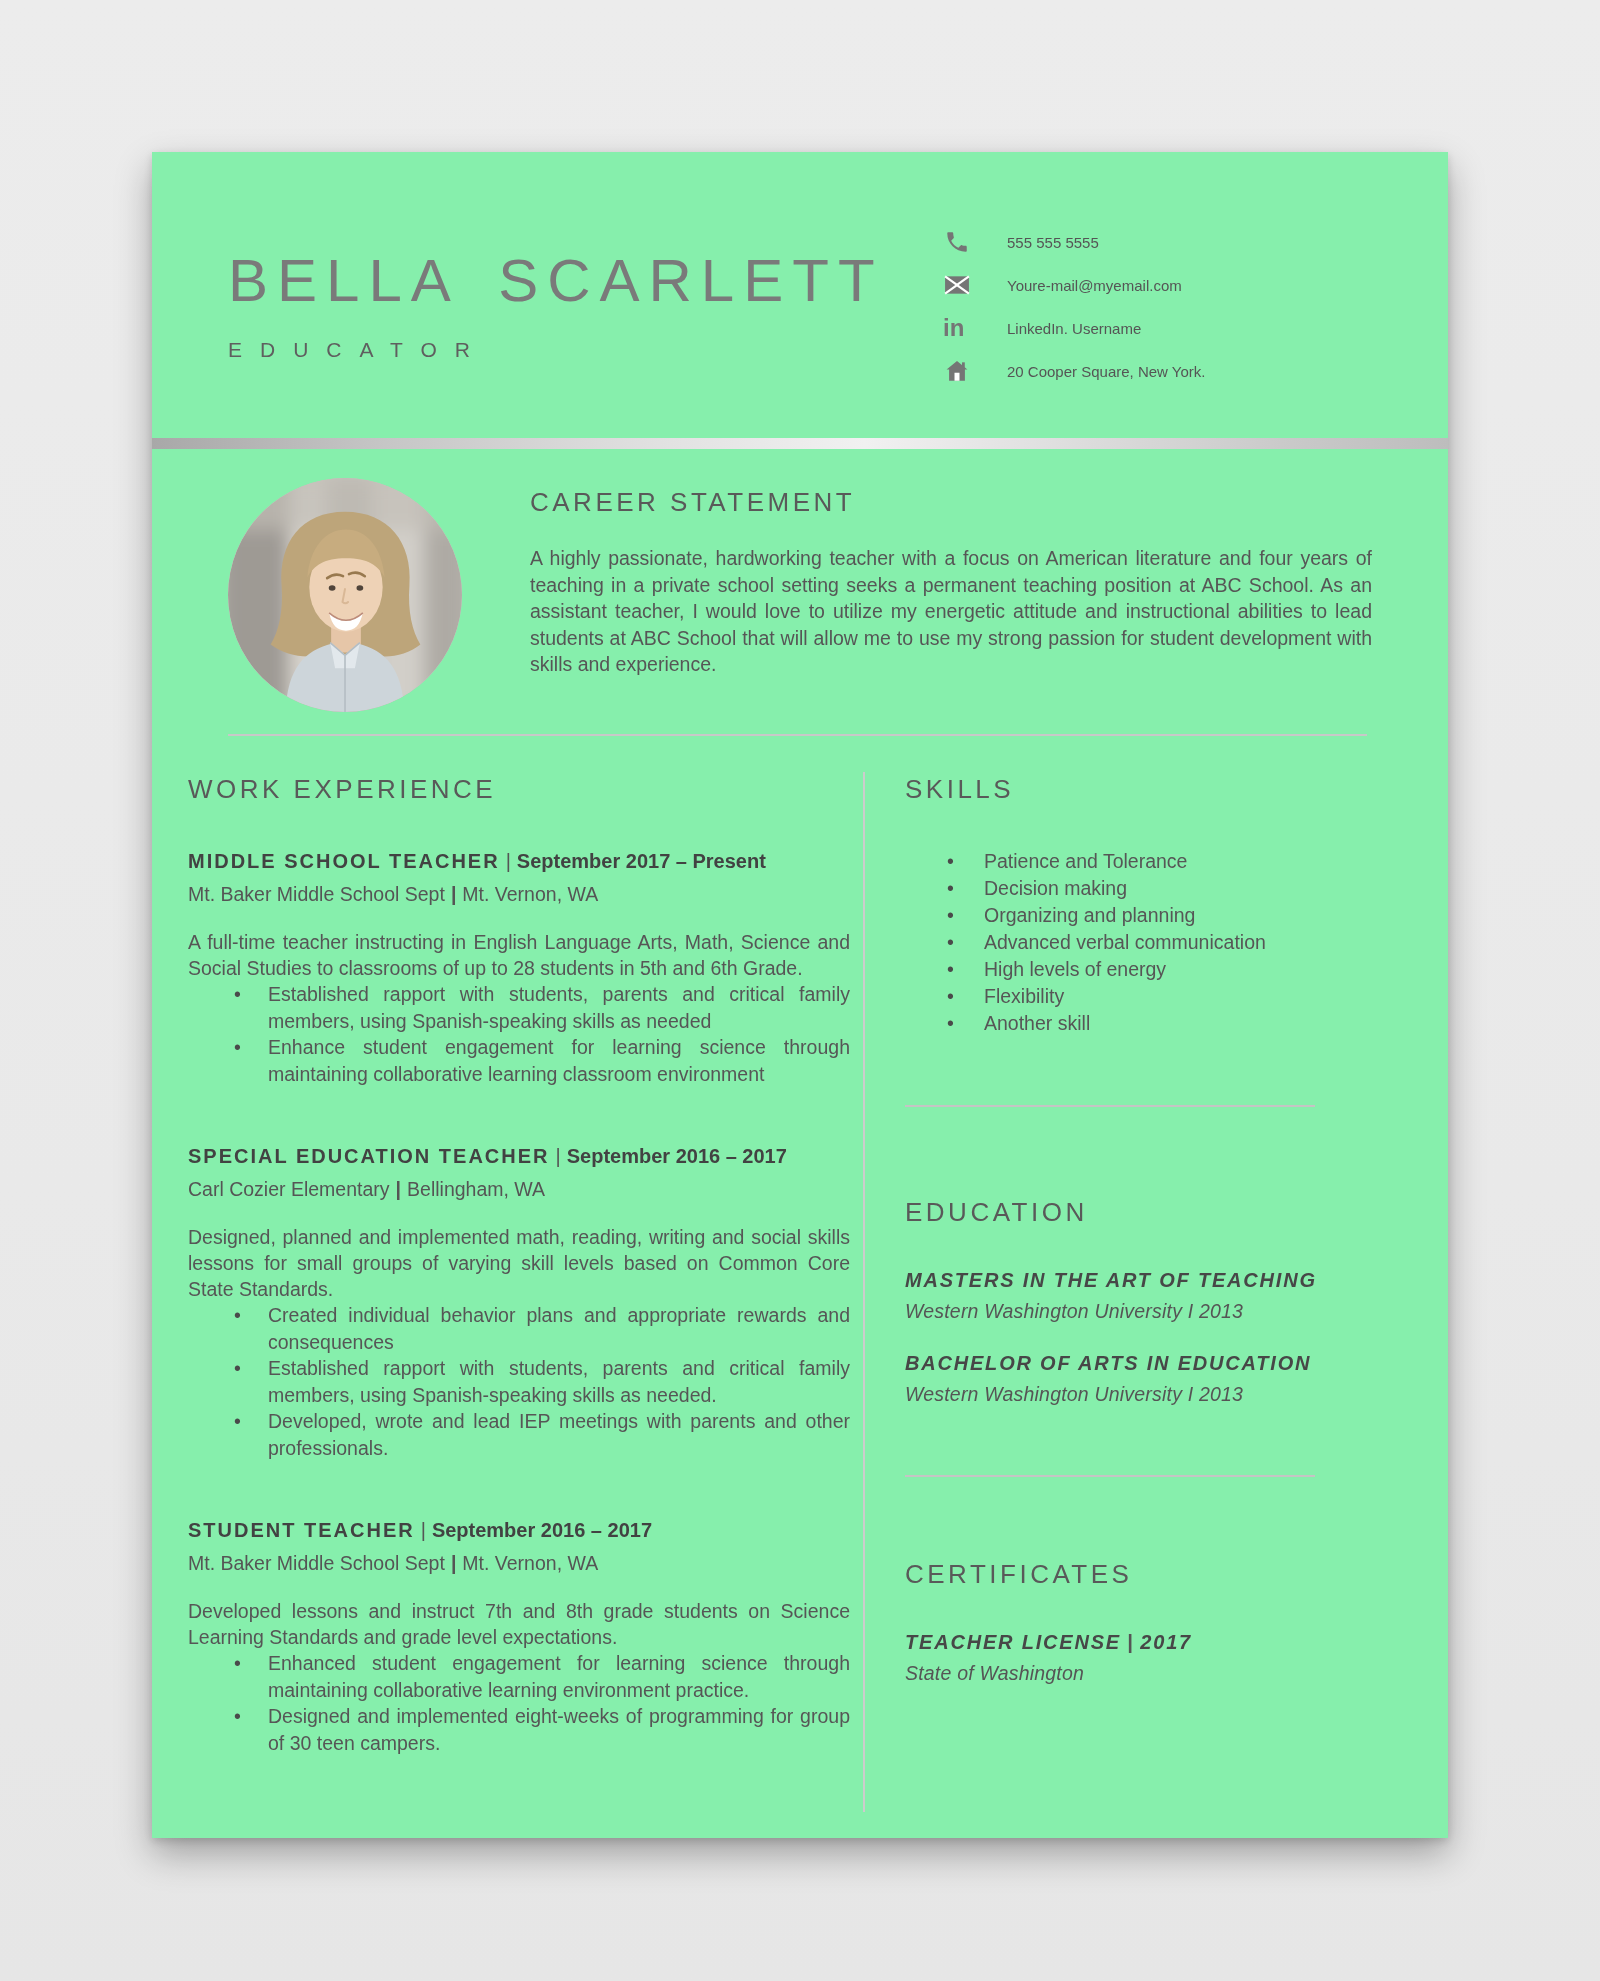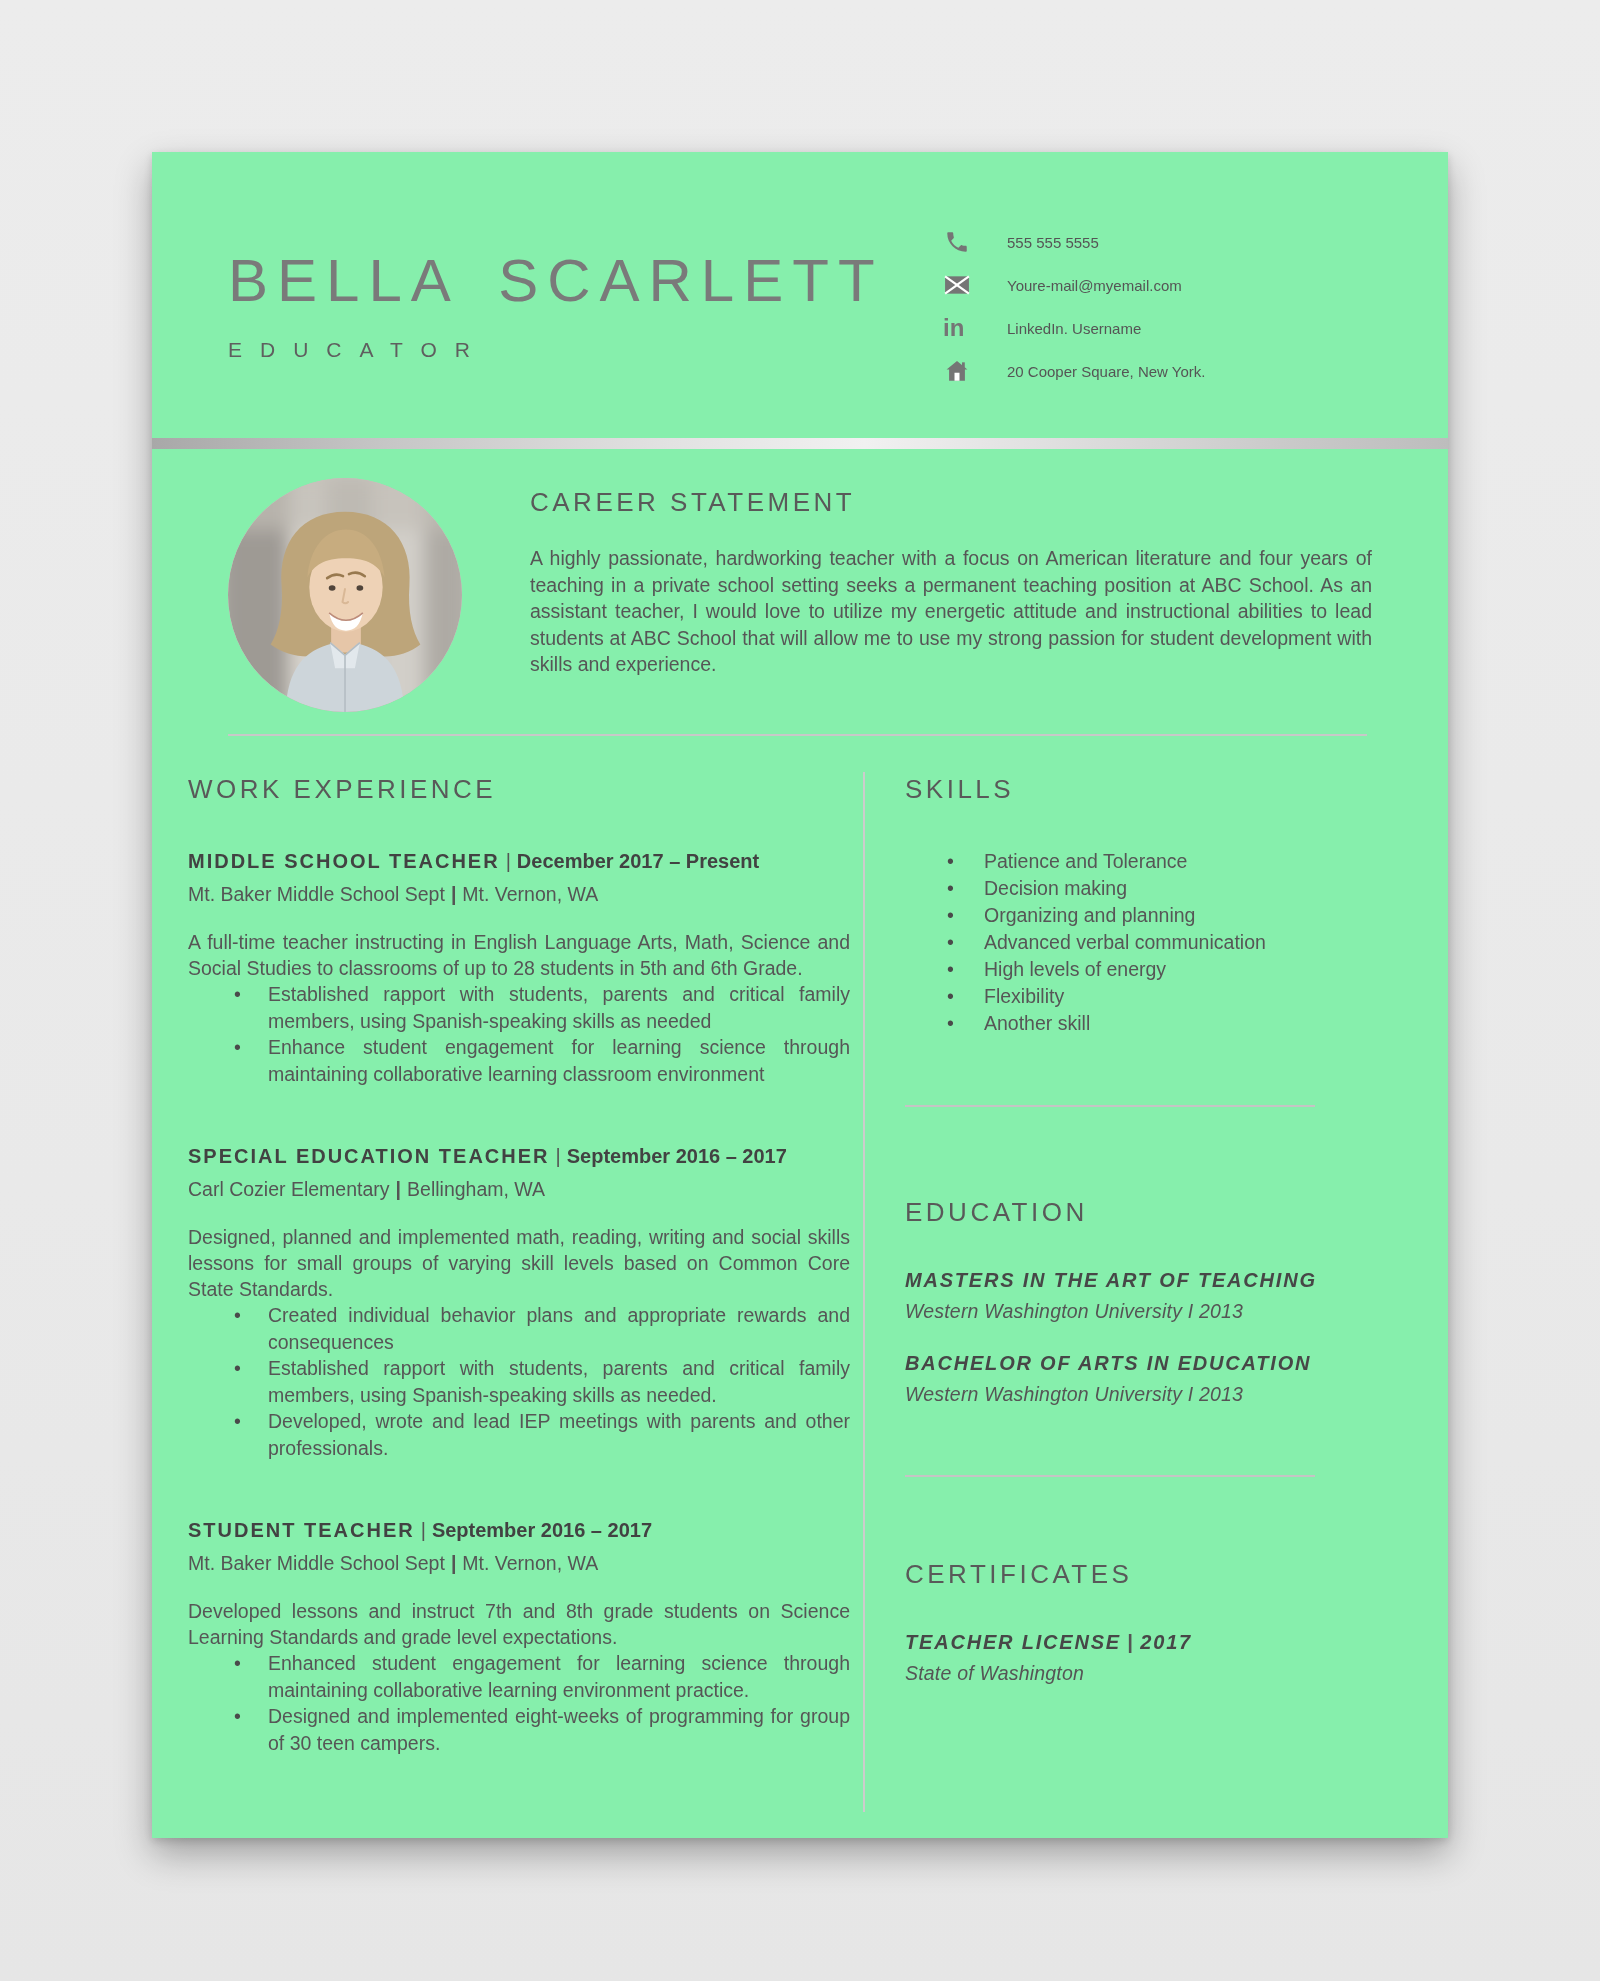--- a/index.html
+++ b/index.html
@@ -193,21 +193,21 @@
 
   <div class="rule rule-main"></div>
 
   <div class="columns">
 
     <div class="col-left">
       <h2 class="section-heading">WORK EXPERIENCE</h2>
 
       <article class="job">
         <div class="job-title">
-          <span class="jt">MIDDLE SCHOOL TEACHER</span><span class="pipe">|</span><span class="jd">December 2017 – Present</span>
+          <span class="jt">MIDDLE SCHOOL TEACHER</span><span class="pipe">|</span><span class="jd">September 2017 – Present</span>
         </div>
         <div class="job-company">
           <span>Mt. Baker Middle School Sept</span><span class="pipe bold">|</span><span>Mt. Vernon, WA</span>
         </div>
         <p class="job-summary">A full-time teacher instructing in English Language Arts, Math, Science and Social Studies to classrooms of up to 28 students in 5th and 6th Grade.</p>
         <ul class="bullets">
           <li>Established rapport with students, parents and critical family members, using Spanish-speaking skills as needed</li>
           <li>Enhance student engagement for learning science through maintaining collaborative learning classroom environment</li>
         </ul>
       </article>

